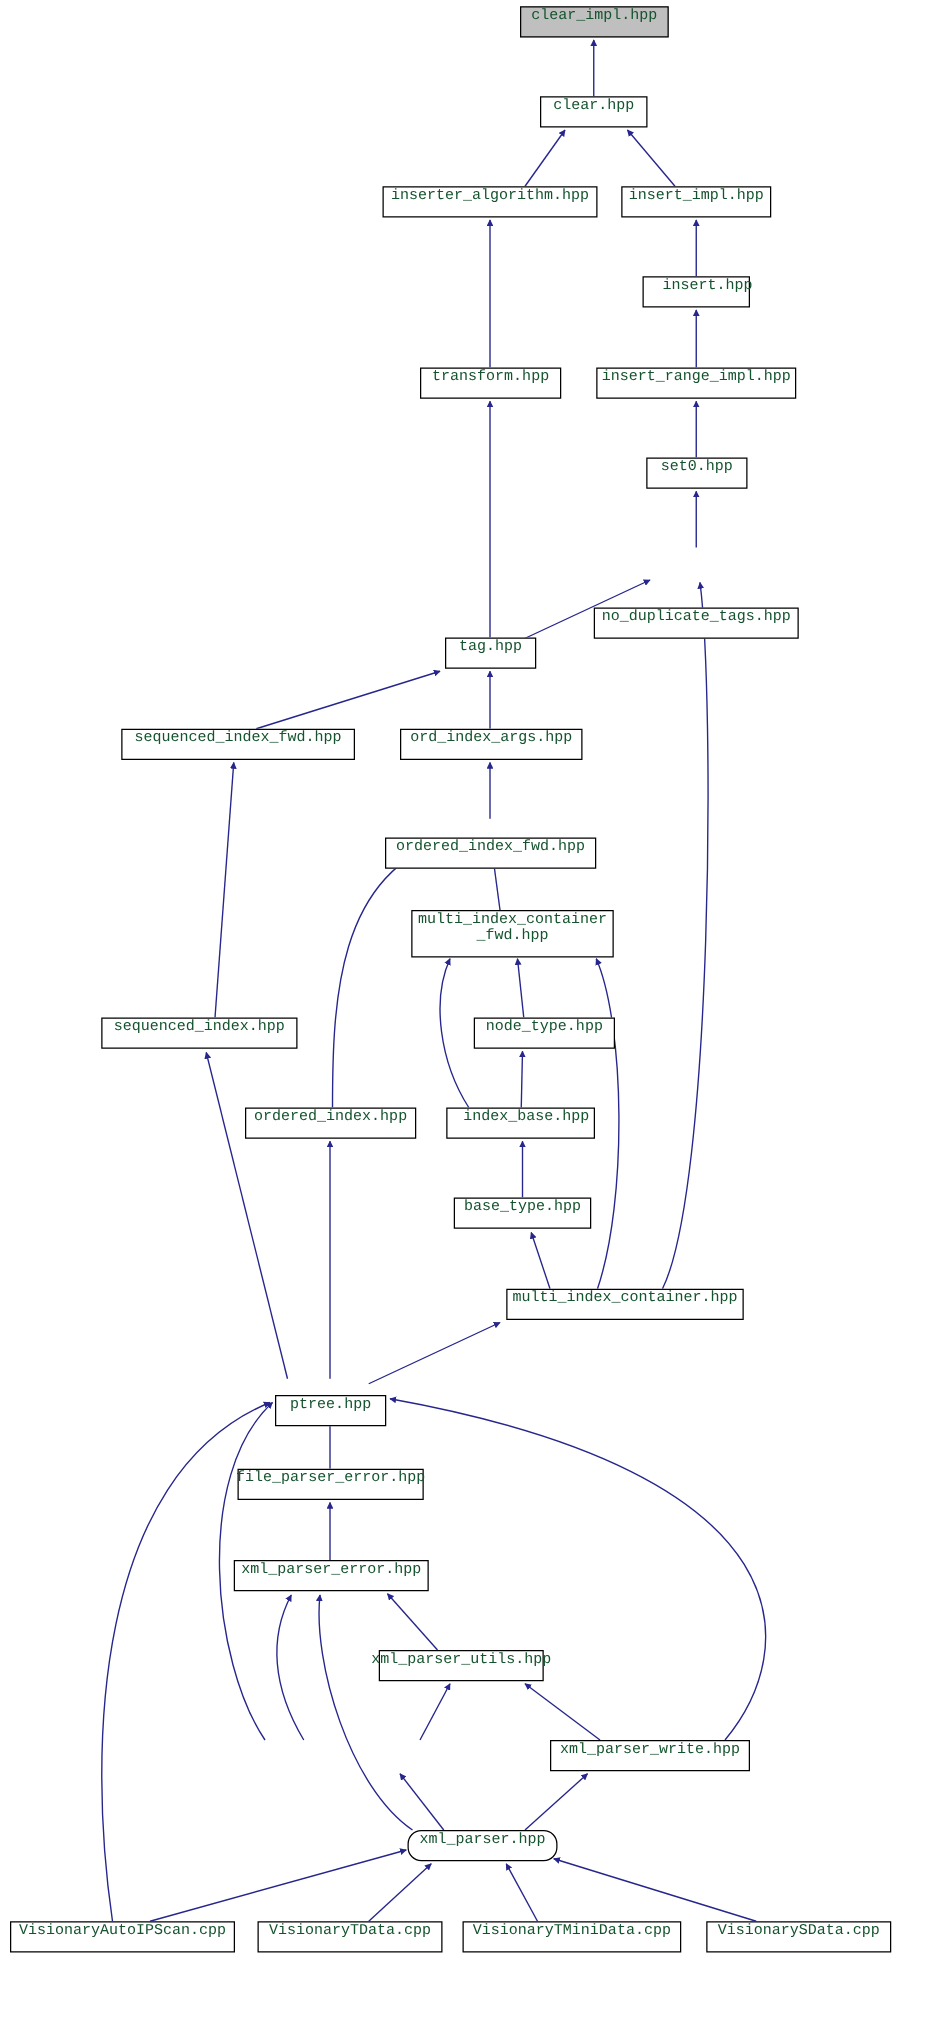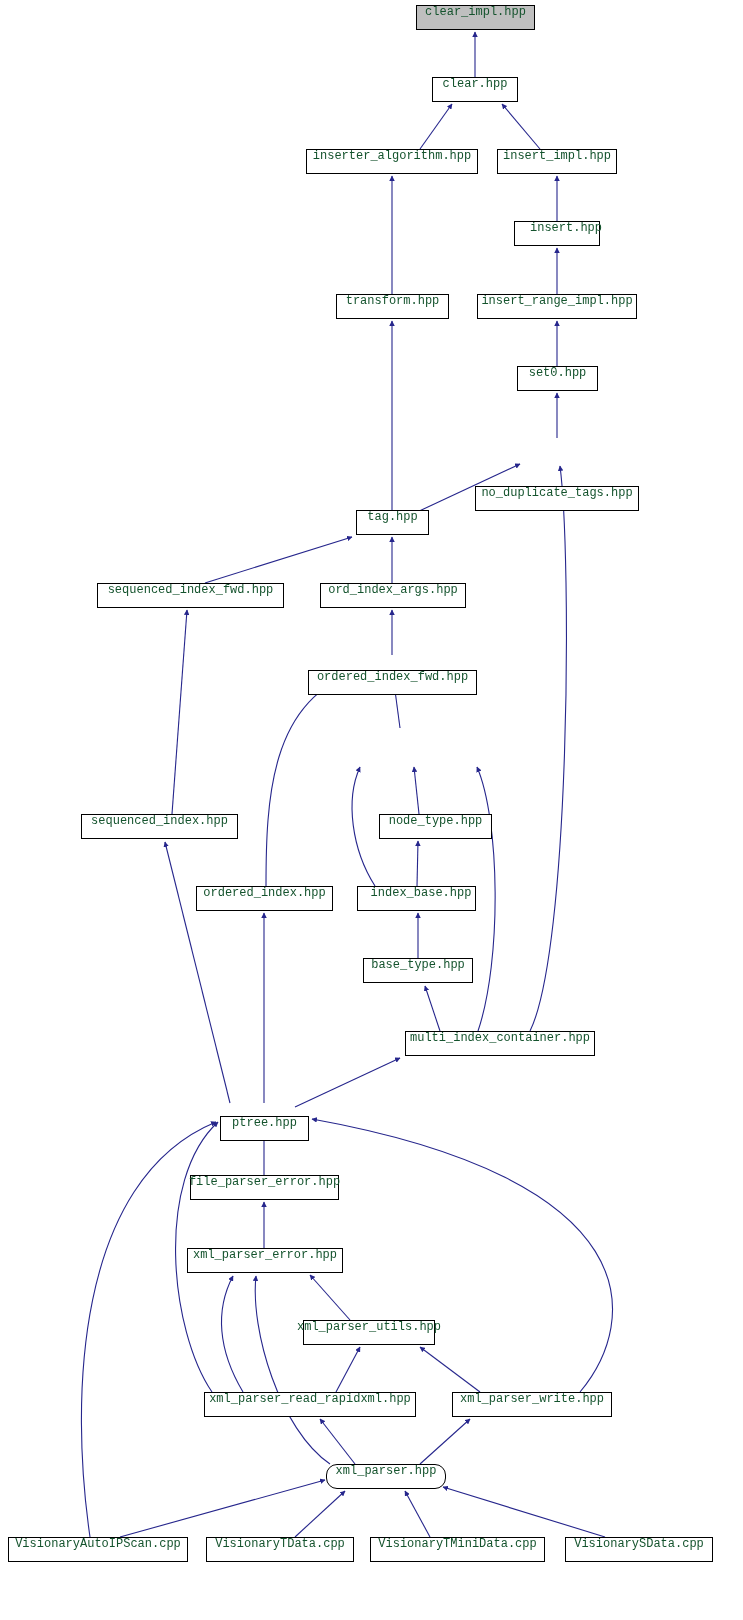--- a/index.html
+++ b/index.html
@@ -174,20 +174,24 @@
   </div>
   <div class="node" style="left:97px; top:583px; width:187px; height:25px;">
     <span>sequenced_index_fwd.hpp</span>
   </div>
   <div class="node" style="left:320px; top:583px; width:146px; height:25px;">
     <span>ord_index_args.hpp</span>
   </div>
   <div class="node" style="left:308px; top:655px; width:169px; height:25px;margin-top:15px;">
     <span>ordered_index_fwd.hpp</span>
   </div>
+  <div class="node" style="left:329px; top:728px; width:162px; height:38px;">
+    <span>multi_index_container
+_fwd.hpp</span>
+  </div>
   <div class="node" style="left:363px; top:814px; width:113px; height:25px;margin-left:16px;">
     <span>node_type.hpp</span>
   </div>
   <div class="node" style="left:81px; top:814px; width:157px; height:25px;">
     <span>sequenced_index.hpp</span>
   </div>
   <div class="node" style="left:196px; top:886px; width:137px; height:25px;">
     <span>ordered_index.hpp</span>
   </div>
   <div class="node" style="left:357px; top:886px; width:119px; height:25px;padding-left:12px;">
@@ -204,24 +208,21 @@
   </div>
   <div class="node" style="left:190px; top:1175px; width:149px; height:25px;">
     <span>file_parser_error.hpp</span>
   </div>
   <div class="node" style="left:187px; top:1248px; width:156px; height:25px;">
     <span>xml_parser_error.hpp</span>
   </div>
   <div class="node" style="left:303px; top:1320px; width:132px; height:25px;">
     <span>xml_parser_utils.hpp</span>
   </div>
-  <div class="node" style="left:204px; top:1392px; width:212px; height:25px;">
-    <span>xml_parser_read_rapidxml.hpp</span>
-  </div>
-  <div class="node" style="left:440px; top:1392px; width:160px; height:25px;margin-left:12px;">
+  <div class="node" style="left:440px; top:1392px; width:160px; height:25px;">
     <span>xml_parser_write.hpp</span>
   </div>
   <div class="node" style="left:326px; top:1464px; width:120px; height:25px;border-radius:11px;">
     <span>xml_parser.hpp</span>
   </div>
   <div class="node" style="left:8px; top:1537px; width:180px; height:25px;">
     <span>VisionaryAutoIPScan.cpp</span>
   </div>
   <div class="node" style="left:206px; top:1537px; width:148px; height:25px;">
     <span>VisionaryTData.cpp</span>

